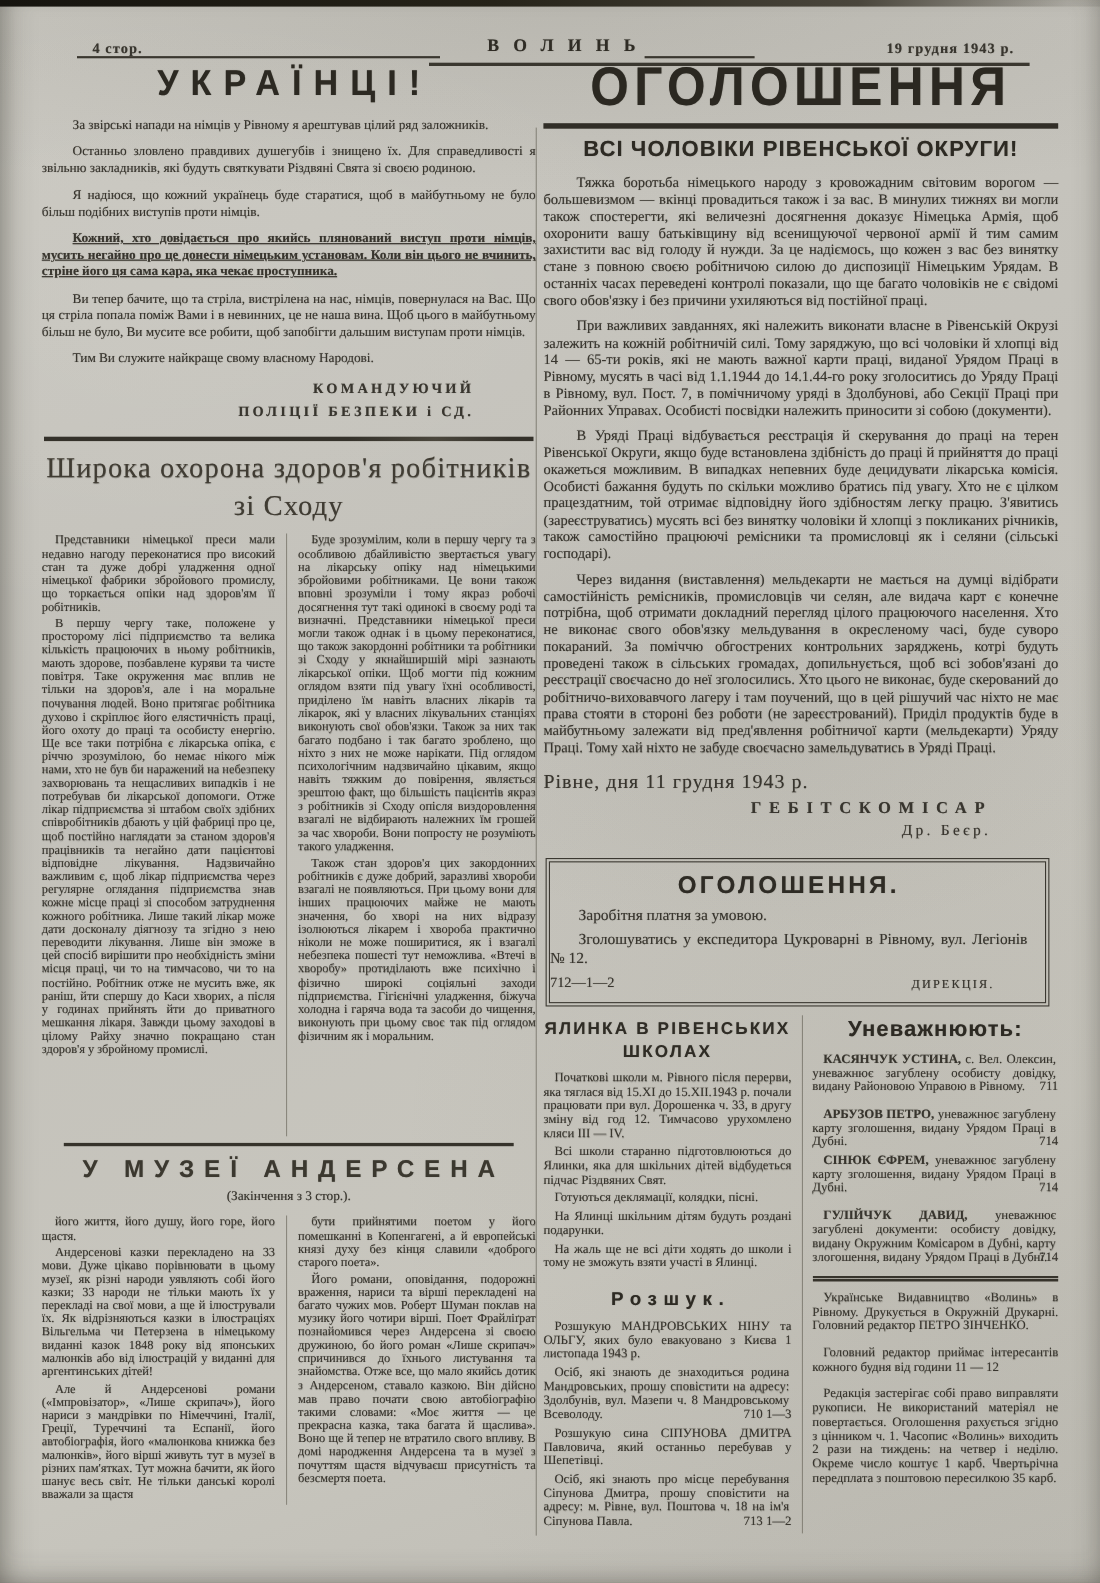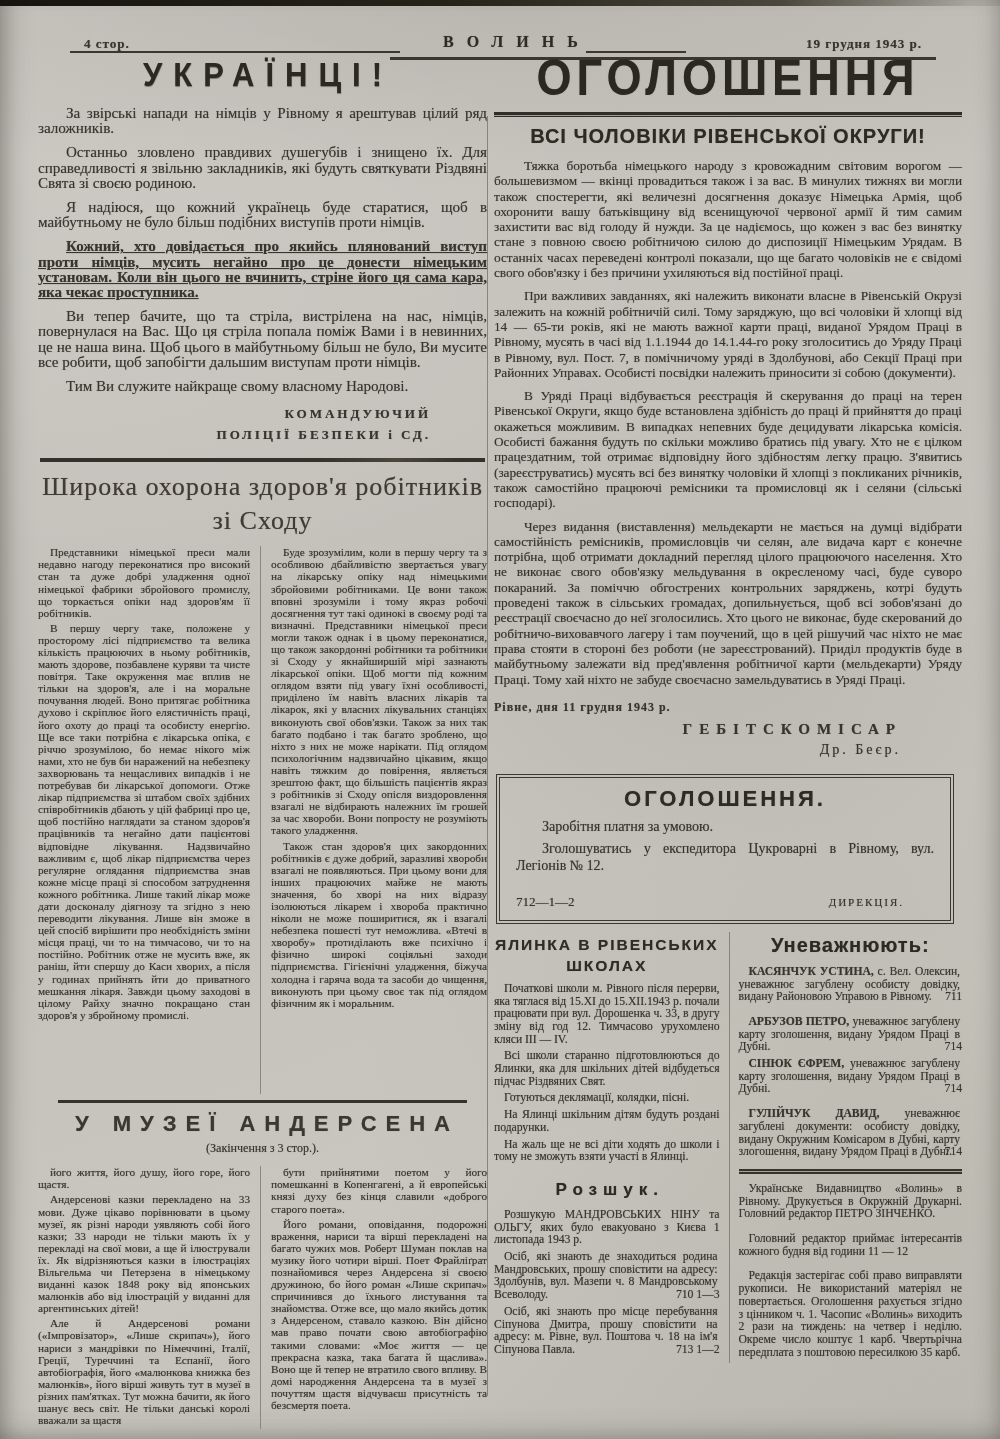--- a/index.html
+++ b/index.html
@@ -28,21 +28,21 @@
   .issuedate{position:absolute;top:36px;left:806px;font-size:13px;font-weight:bold;letter-spacing:1px;}
   .hrule{position:absolute;background:#3a372f;}
   .hrule.left{top:51px;left:70px;width:330px;height:2px;}
   .hrule.mid{top:51px;left:586px;width:100px;height:2px;}
   .hrule.under{top:57px;left:390px;width:546px;height:3px;}
   .vdivider{position:absolute;left:487px;top:116px;width:1px;height:1280px;background:#87847a;}
   
   .lefthalf{position:absolute;left:38px;top:58px;width:449px;}
   .h-ukr{margin:0 0 12px 0;text-align:center;font-family:"Liberation Sans","DejaVu Sans",sans-serif;
     font-size:31px;font-weight:bold;letter-spacing:11px;text-indent:11px;color:#2c2922;transform:scaleY(1.05);}
-  .lead p{margin:0 0 9px 0;font-size:15px;line-height:15.2px;text-align:justify;text-indent:28px;}
+  .lead p{margin:0 0 9px 0;font-size:12px;line-height:15.2px;text-align:justify;text-indent:28px;}
   .lead p.boldp{font-weight:bold;text-decoration:underline;}
   .sig{margin:4px 56px 0 0;text-align:right;font-weight:bold;font-size:13px;letter-spacing:3px;line-height:21px;}
   .heavy-rule{height:4px;margin:13px 2px 8px 2px;
     background:linear-gradient(90deg,#34312a 0 62%,#4a463c 80%,#34312a 95%);}
   .h-health{margin:2px 0 8px 0;text-align:center;font-size:26px;line-height:34px;font-weight:normal;
     color:#403c33;letter-spacing:1px;}
   .cols{display:flex;}
   .cols .c1{width:212px;padding-right:10px;border-right:1px solid #8a877d;}
   .cols .c2{width:216px;padding-left:10px;}
   .smalltext p{margin:0 0 3px 0;font-size:11.2px;line-height:12.1px;text-align:justify;text-indent:12px;}
@@ -54,30 +54,30 @@
   
   .righthalf{position:absolute;left:494px;top:50px;width:468px;}
   .h-oho{margin:0;text-align:center;font-family:"Liberation Sans","DejaVu Sans",sans-serif;
     font-size:45px;font-weight:bold;letter-spacing:5px;color:#2b2821;transform:scaleY(1.1);transform-origin:top;}
   .oho-underline{height:5px;margin:10px 0 8px 0;
     background:linear-gradient(#312e27 0 3px,rgba(49,46,39,.25) 3px 3.6px,#312e27 3.6px 5px);}
   .h-vsi{margin:2px 0 10px 0;text-align:center;font-family:"Liberation Sans","DejaVu Sans",sans-serif;
     font-size:20px;font-weight:bold;letter-spacing:1px;color:#2d2a23;}
   .order p{margin:0 0 8px 0;font-size:13.2px;line-height:15.3px;text-align:justify;text-indent:30px;}
   .order p.boldp{font-weight:normal;}
-  .dateline{margin:13px 0 6px 0;font-size:12px;font-weight:bold;letter-spacing:1px;}
+  .dateline{margin:13px 0 6px 0;font-size:18px;font-weight:normal;letter-spacing:1px;}
   .sig2{margin:2px 60px 0 0;text-align:right;}
   .sig2 .t{font-size:15px;font-weight:bold;letter-spacing:7px;}
   .sig2 .n{font-size:14px;font-weight:normal;letter-spacing:3px;margin-top:4px;margin-right:1px;}
-  .adbox{margin:16px 8px 8px 2px;border:4px double #3b3831;padding:8px 16px 10px 16px;}
+  .adbox{margin:16px 8px 8px 2px;border:4px double #3b3831;padding:8px 16px 10px 0;}
   .adbox .h{margin:0 0 6px 0;text-align:center;font-family:"Liberation Sans","DejaVu Sans",sans-serif;
     font-size:22px;font-weight:bold;letter-spacing:3px;color:#2e2b24;}
   .adbox p{margin:0 0 5px 0;font-size:14px;line-height:17px;text-align:justify;text-indent:26px;}
   .adbox .bold-inline{font-weight:bold;font-family:"Liberation Sans","DejaVu Sans",sans-serif;font-size:13.2px;}
-  .adfoot{display:flex;justify-content:space-between;align-items:center;margin-top:20px;gap:28px;}
+  .adfoot{display:flex;justify-content:space-between;align-items:flex-end;margin-top:5px;gap:28px;}
   .adfoot .ref{font-size:13px;}
   .adfoot .dir{font-size:11px;letter-spacing:2px;margin-right:30px;}
   .bottomcols{display:flex;margin-top:8px;}
   .bottomcols .bc1{width:226px;padding-right:9px;border-right:1px solid #87847a;}
   .bottomcols .bc2{width:224px;padding-left:9px;}
   .bsmall p{margin:0 0 4px 0;font-size:11.6px;line-height:12.7px;text-align:justify;text-indent:10px;}
   .h-yal{margin:2px 0 7px 0;text-align:center;font-family:"Liberation Sans","DejaVu Sans",sans-serif;
     font-size:15.5px;line-height:21px;font-weight:bold;letter-spacing:2px;color:#2f2c25;}
   .h-roz{margin:16px 0 9px 0;text-align:center;font-family:"Liberation Sans","DejaVu Sans",sans-serif;
     font-size:17px;font-weight:bold;letter-spacing:6px;text-indent:6px;color:#2d2a23;}
@@ -194,20 +194,21 @@
           <p>Початкові школи м. Рівного після перерви, яка тяглася від 15.XI до 15.XII.1943 р. почали працювати при вул. Дорошенка ч. 33, в другу зміну від год 12. Тимчасово урухомлено кляси III — IV.</p>
           <p>Всі школи старанно підготовлюються до Ялинки, яка для шкільних дітей відбудеться підчас Різдвяних Свят.</p>
           <p>Готуються деклямації, колядки, пісні.</p>
           <p>На Ялинці шкільним дітям будуть роздані подарунки.</p>
           <p>На жаль ще не всі діти ходять до школи і тому не зможуть взяти участі в Ялинці.</p>
         </div>
         <div>
           <h3 class="h-roz">Розшук.</h3>
           <p>Розшукую МАНДРОВСЬКИХ НІНУ та ОЛЬГУ, яких було евакуовано з Києва 1 листопада 1943 р.</p>
           <p class="refpara"><span>Осіб, які знають де знаходиться родина Мандровських, прошу сповістити на адресу: Здолбунів, вул. Мазепи ч. 8 Мандровському Всеволоду.</span><span class="refnum">710 1—3</span></p>
+          <p>Розшукую сина СІПУНОВА ДМИТРА Павловича, який останньо перебував у Шепетівці.</p>
           <p class="refpara"><span>Осіб, які знають про місце перебування Сіпунова Дмитра, прошу сповістити на адресу: м. Рівне, вул. Поштова ч. 18 на ім'я Сіпунова Павла.</span><span class="refnum">713 1—2</span></p>
         </div>
       </div>
       <div class="bc2">
         <div>
           <h3 class="h-unev">Уневажнюють:</h3>
           <p class="refpara"><span class="bname">КАСЯНЧУК УСТИНА,</span><span> с. Вел. Олексин, уневажнює загублену особисту довідку, видану Районовою Управою в Рівному.</span><span class="refnum">711</span></p>
           <div class="gap8"></div>
           <p class="refpara"><span class="bname">АРБУЗОВ ПЕТРО,</span><span> уневажнює загублену карту зголошення, видану Урядом Праці в Дубні.</span><span class="refnum">714</span></p>
           <p class="refpara"><span class="bname">СІНЮК ЄФРЕМ,</span><span> уневажнює загублену карту зголошення, видану Урядом Праці в Дубні.</span><span class="refnum">714</span></p>

